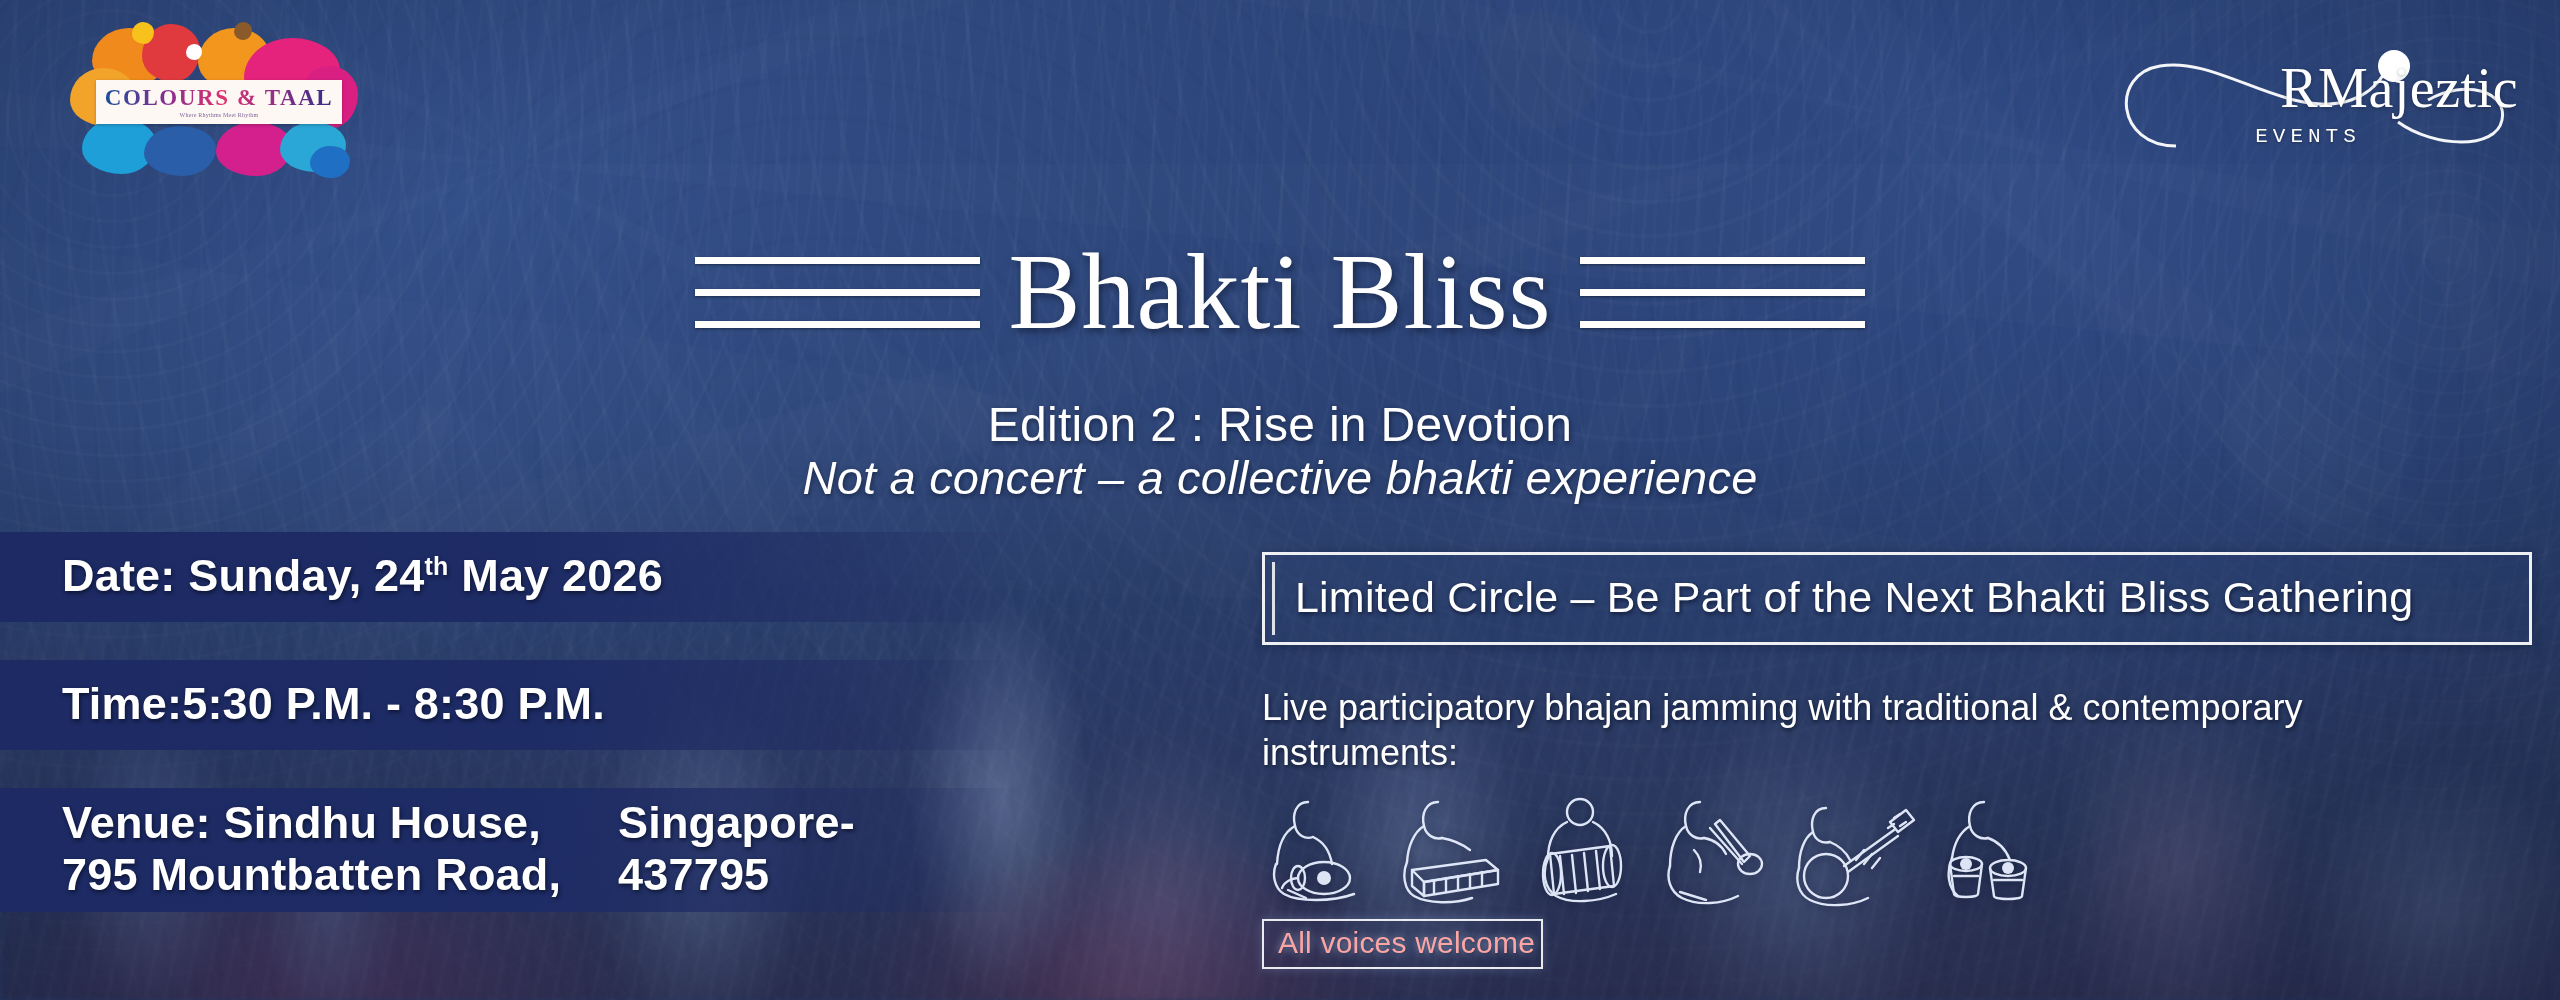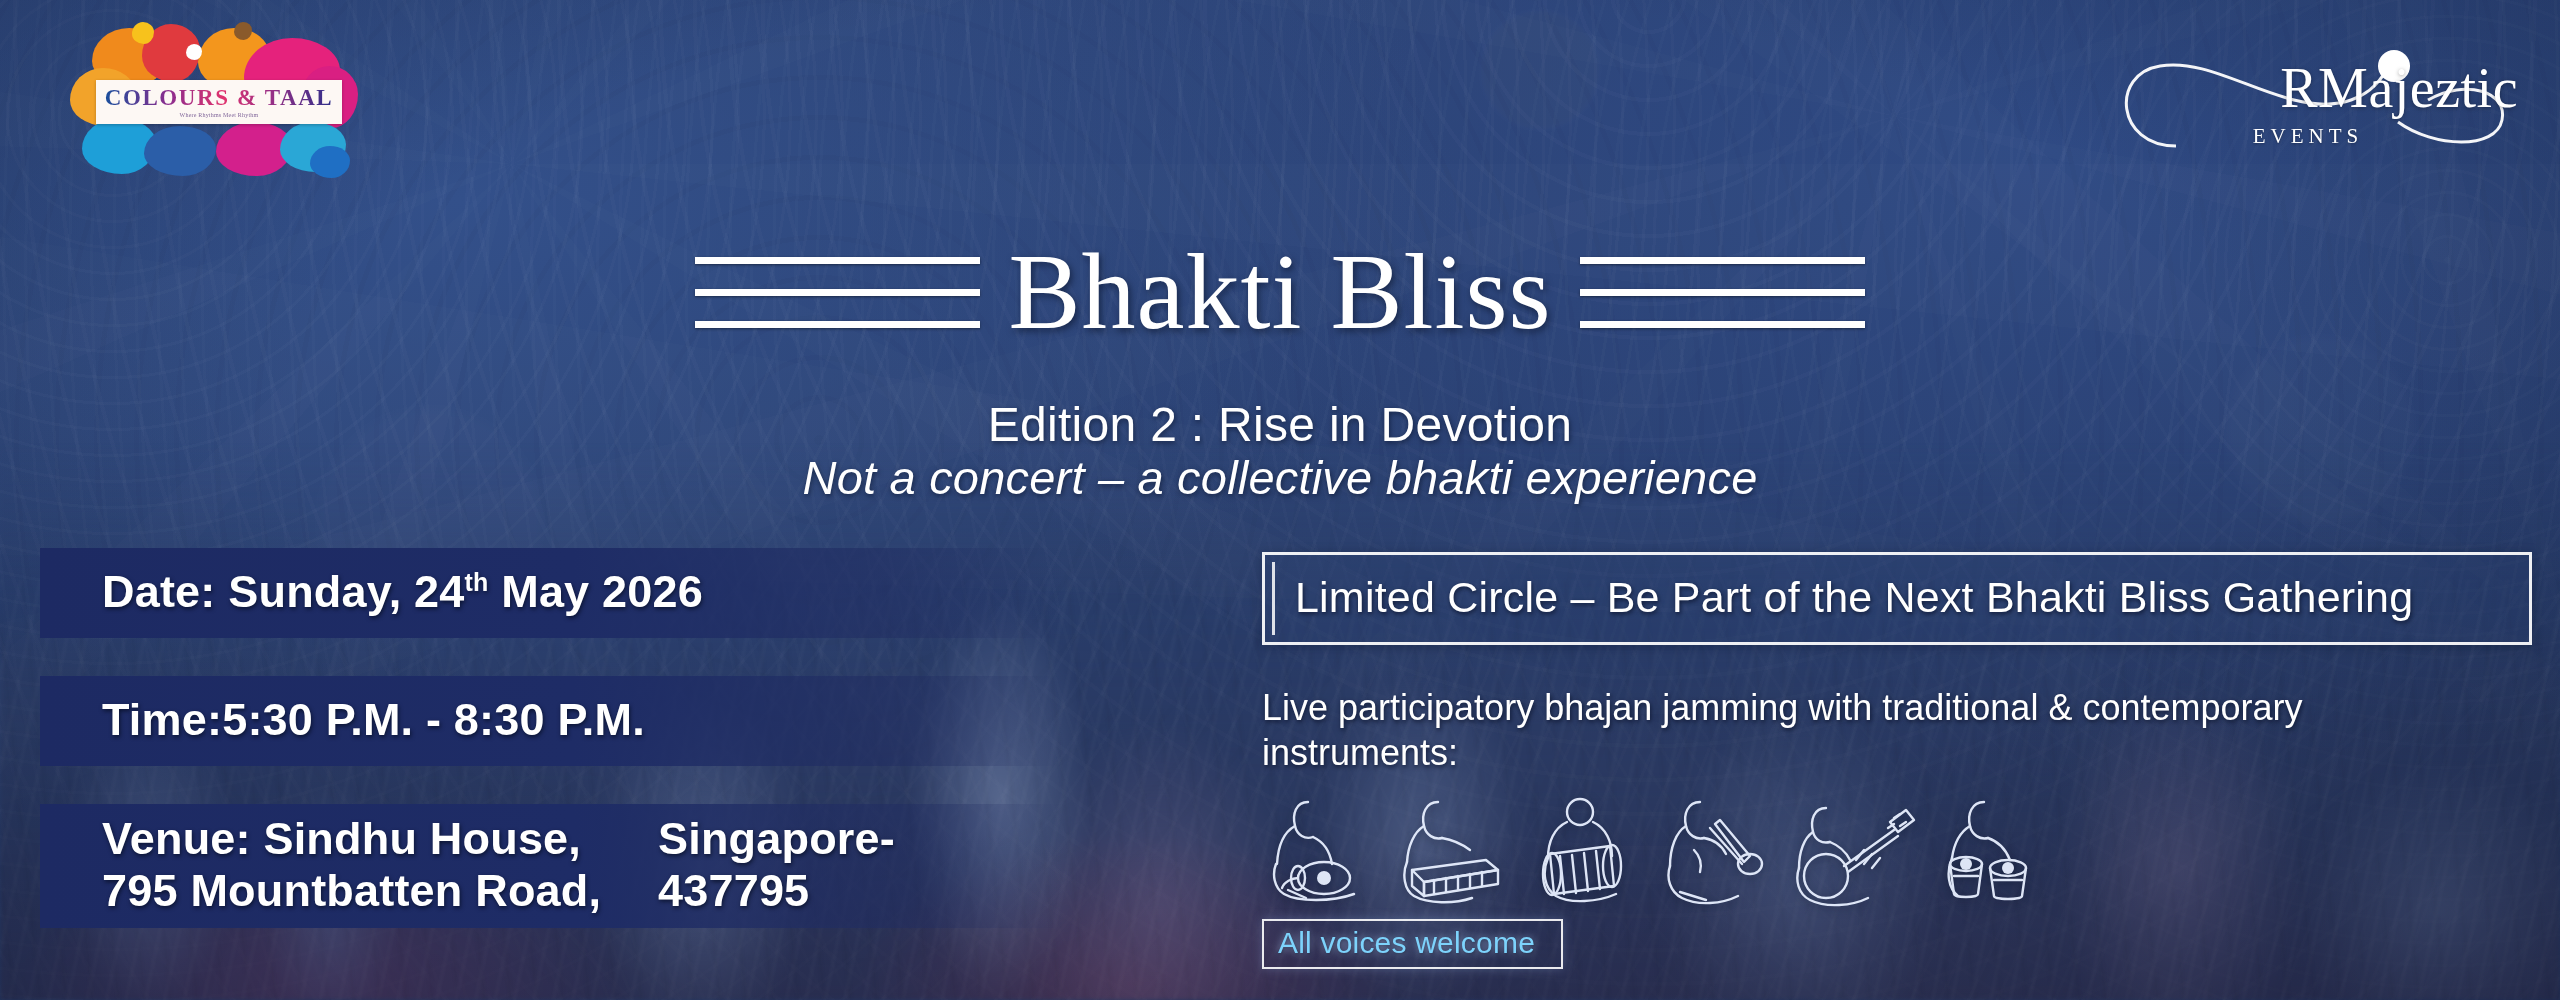--- a/index.html
+++ b/index.html
@@ -100,21 +100,21 @@
   .logo-right{position:absolute;right:42px;top:26px;width:420px;height:150px;}
   .logo-right svg{width:100%;height:100%;overflow:visible;}
   .logo-right .rm-text{
     position:absolute;left:0;right:0;top:34px;text-align:right;
     font-family:"Liberation Serif",serif;font-size:56px;color:#ffffff;
     letter-spacing:.5px;line-height:1;text-shadow:0 1px 4px rgba(0,0,0,.35);
     pointer-events:none;
   }
   .logo-right .rm-events{
     position:absolute;left:0;right:0;top:100px;text-align:center;
-    font-family:Liberation Serif, serif;font-size:21px;color:#ffffff;
+    font-family:Liberation Mono, monospace;font-size:21px;color:#ffffff;
     letter-spacing:5px;line-height:1;text-shadow:0 1px 3px rgba(0,0,0,.35);
     pointer-events:none;
   }
 
   
   .title-row{
     position:absolute;left:0;right:0;top:238px;
     display:flex;align-items:center;justify-content:center;gap:28px;
   }
   .rule-stack{display:flex;flex-direction:column;gap:25px;width:285px;}
@@ -130,21 +130,21 @@
     font-size:48px;color:#ffffff;letter-spacing:.3px;
     text-shadow:1px 2px 5px rgba(8,16,38,.6);
   }
   .tagline-main{
     position:absolute;left:0;right:0;top:450px;text-align:center;
     font-size:47px;font-style:italic;color:#ffffff;letter-spacing:.2px;
     text-shadow:1px 2px 5px rgba(8,16,38,.6);
   }
 
   
-  .info-panel{position:absolute;left:0;top:548px;width:1025px;padding-left:40px;}
+  .info-panel{position:absolute;left:0;top:532px;width:1025px;}
   .info-row{position:relative;padding:0;}
   .info-row .bar{
     position:relative;
     background:linear-gradient(90deg,#1d2a63 0%,#1e2c66 52%,rgba(32,44,98,.55) 82%,rgba(34,46,100,0) 100%);
     display:flex;align-items:center;
     padding:9px 0 11px 62px;
     min-height:70px;
   }
   .gap{height:38px;}
   .info-text{
@@ -180,22 +180,22 @@
   .instruments{
     margin-top:18px;display:flex;align-items:flex-end;gap:12px;
     filter:drop-shadow(0 2px 5px rgba(8,16,38,.55));
   }
   .instruments svg{display:block;}
   .instruments .inst{opacity:.95;}
 
   .all-voices{
     margin-top:10px;display:inline-block;
     border:2px solid rgba(255,255,255,.9);
-    padding:5px 26px 7px 14px;
-    font-size:30px;color:#7dd3fc;letter-spacing:.2px;
+    padding:5px 6px 7px 14px;
+    font-size:30px;color:#fca5a5;letter-spacing:.2px;
     text-shadow:0 0 8px rgba(190,215,255,.7),1px 1px 3px rgba(6,12,32,.6);
     box-shadow:0 0 10px rgba(170,200,255,.25);
   }
 </style>
 </head>
 <body>
 
 <div class="banner">
 
   <div class="bg-base"></div>

